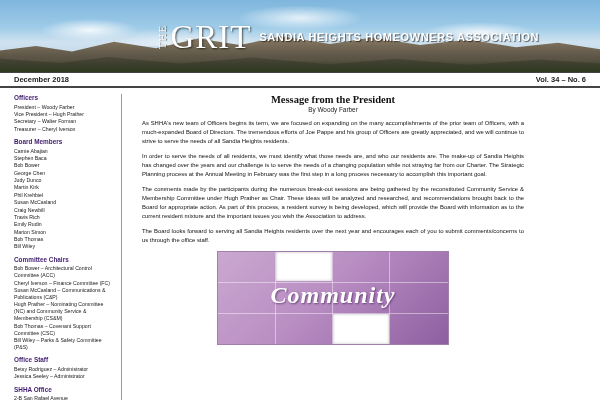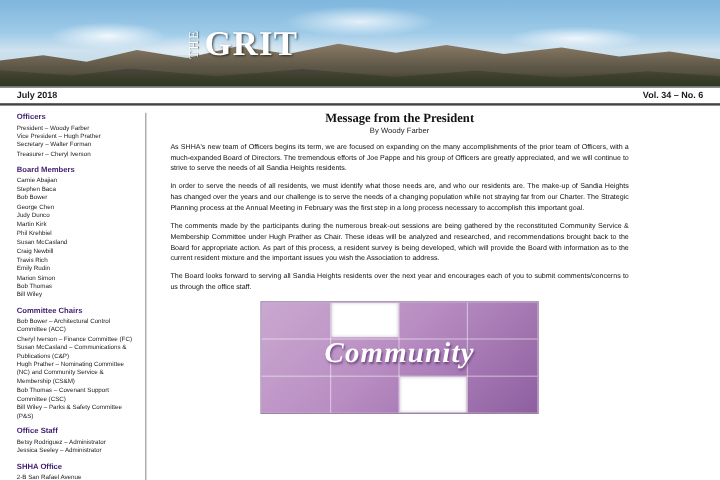--- a/index.html
+++ b/index.html
@@ -76,22 +76,22 @@
     font-size: 11px;
     color: #ffffff;
     letter-spacing: 1px;
     transform: rotate(-90deg);
     transform-origin: center;
     margin-right: -4px;
     text-shadow: 0 1px 1px rgba(0,0,0,0.6);
   }
   .grit-word {
     font-family: "Liberation Serif", serif;
-    font-weight: bold;
-    font-size: 29px;
+    font-weight: normal;
+    font-size: 33px;
     color: #ffffff;
     letter-spacing: 1px;
     text-shadow: 1px 1px 2px rgba(0,0,0,0.65);
     line-height: 1;
   }
   .assoc-word {
     font-family: "Liberation Sans", sans-serif;
     font-weight: bold;
     font-size: 11px;
     color: #ffffff;
@@ -219,25 +219,26 @@
 <div class="page">
 
   <div class="masthead">
     <div class="sky-clouds"></div>
     <div class="mtn"></div>
     <div class="mtn2"></div>
     <div class="greenery"></div>
     <div class="title-band">
       <div class="the-word">THE</div>
       <div class="grit-word">GRIT</div>
+      <div class="assoc-word">SANDIA HEIGHTS HOMEOWNERS ASSOCIATION</div>
     </div>
   </div>
 
   <div class="issue-bar">
-    <span>July 2018</span>
+    <span>December 2018</span>
     <span>Vol. 34 – No. 6</span>
   </div>
 
   <div class="body-wrap">
 
     <div class="sidebar">
 
       <div class="side-block">
         <p class="side-head">Officers</p>
         <p class="side-line">President – Woody Farber</p>

